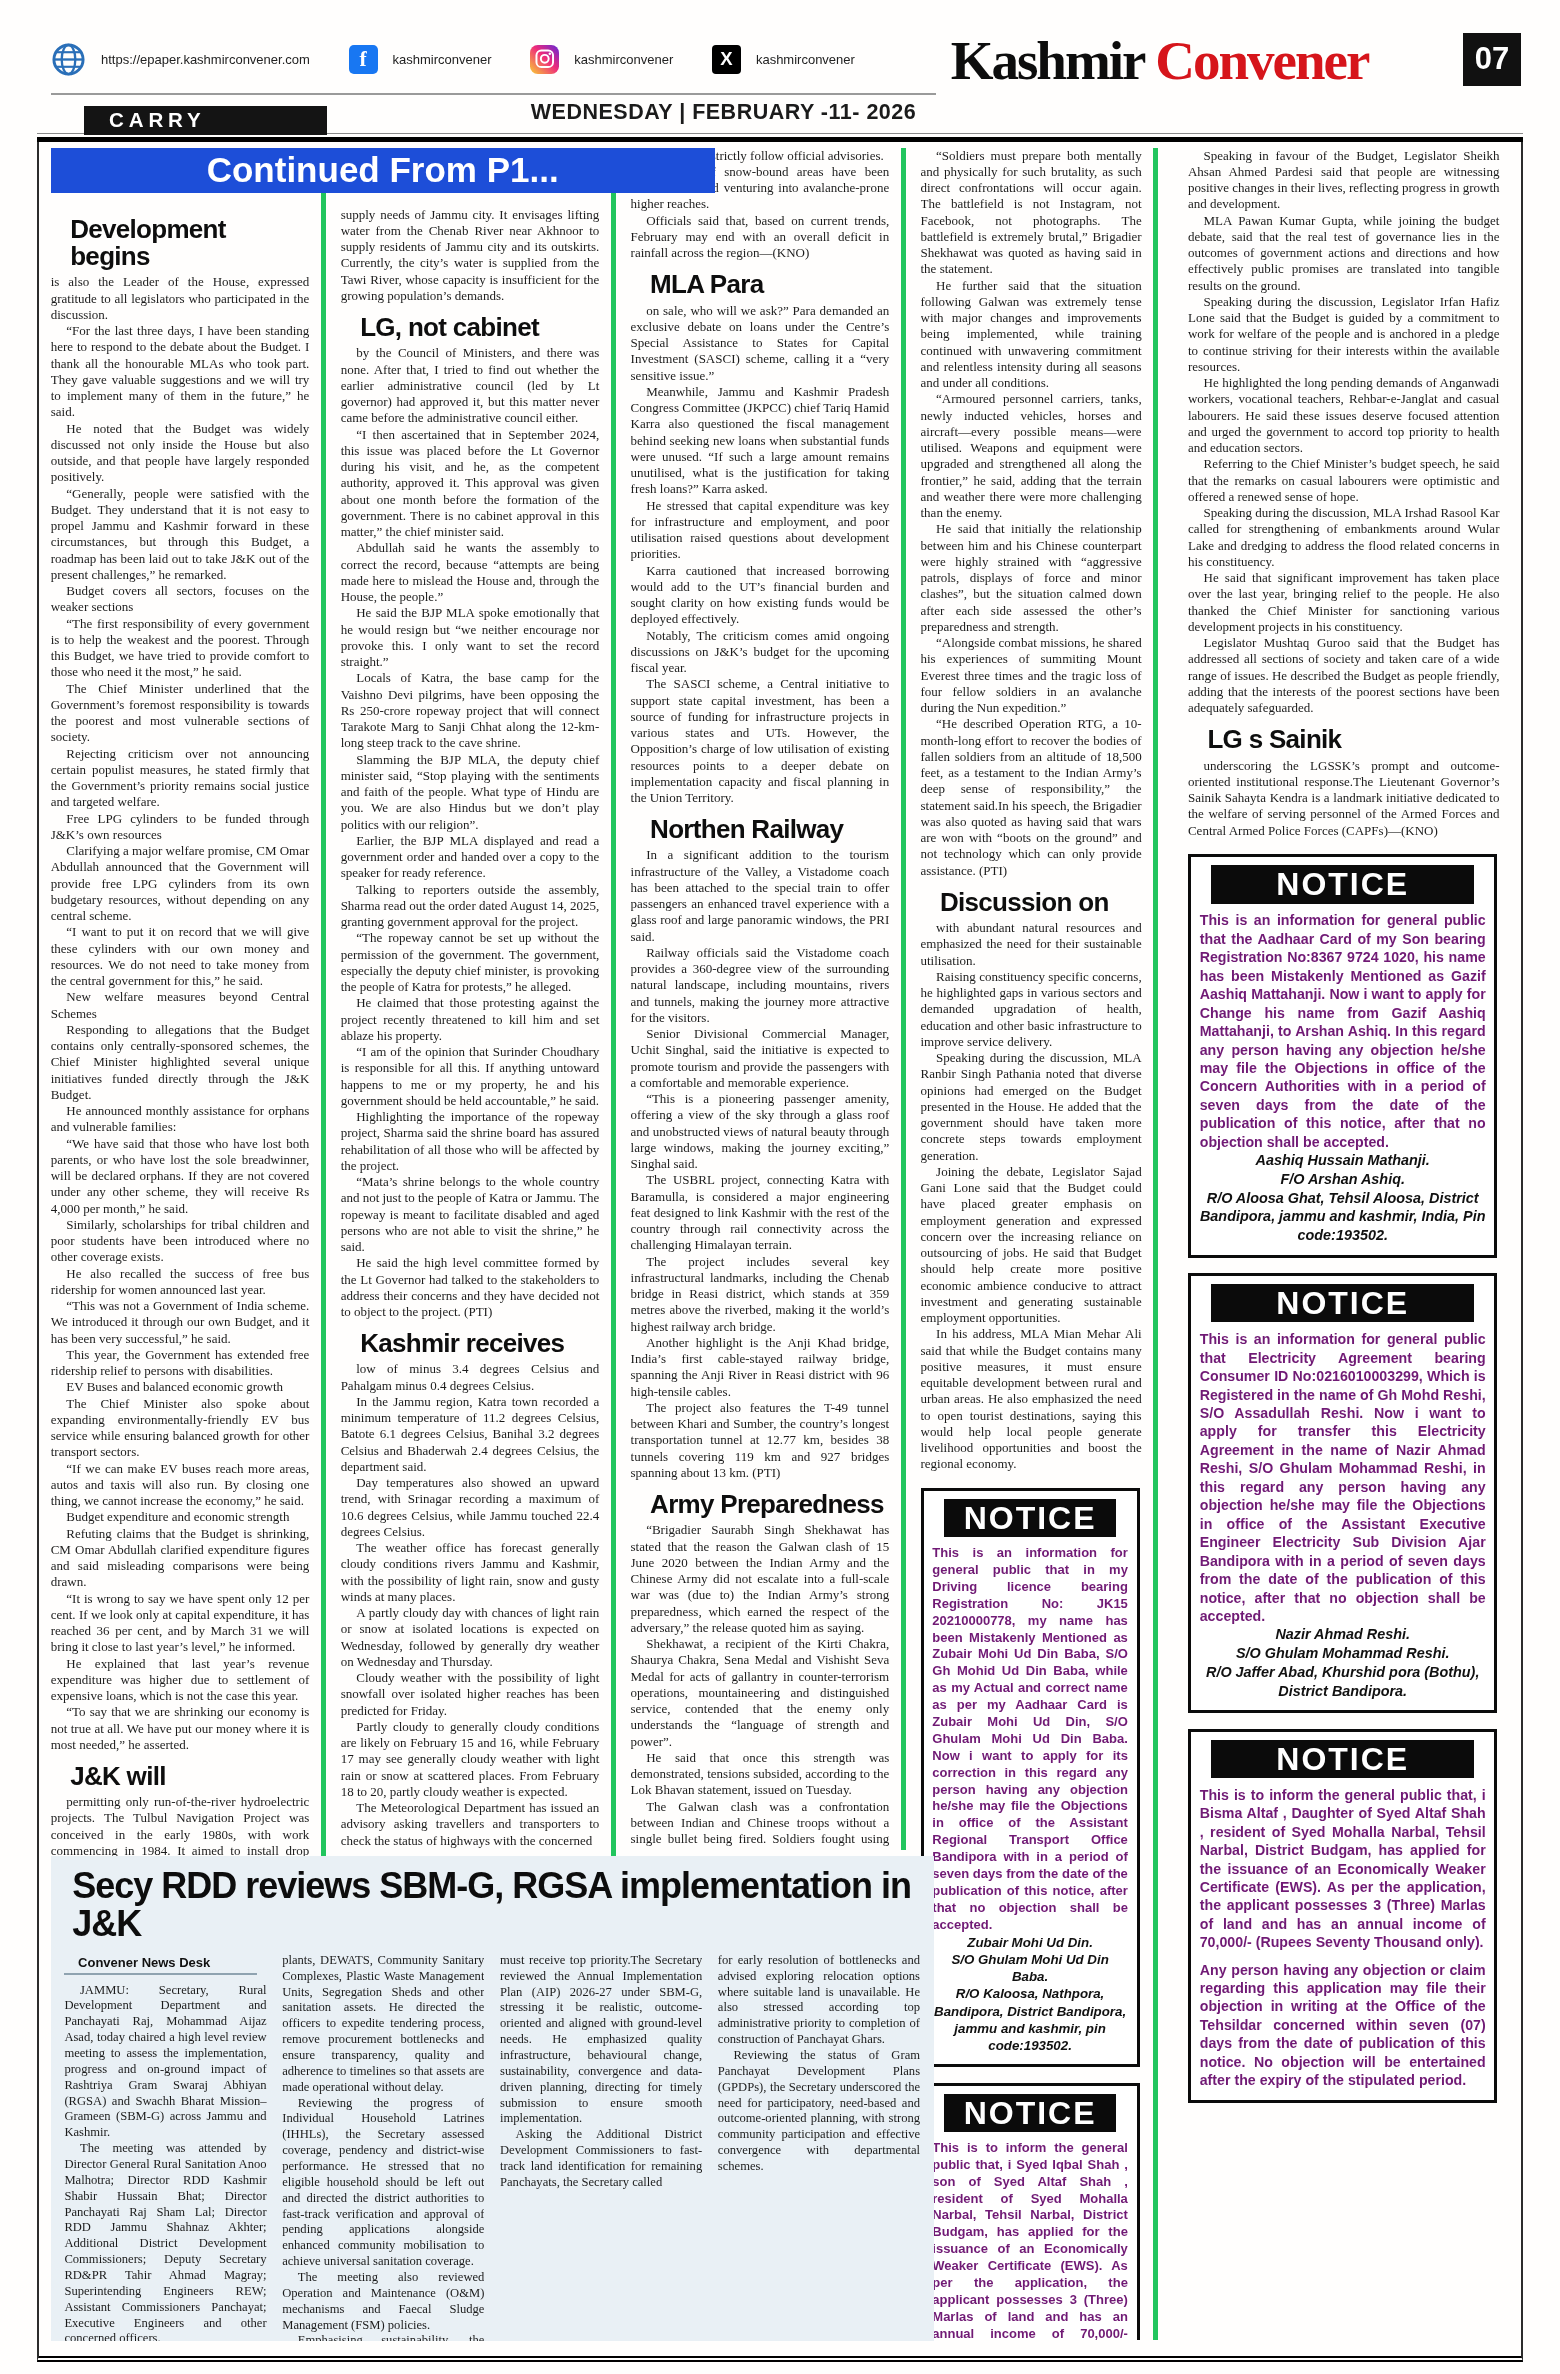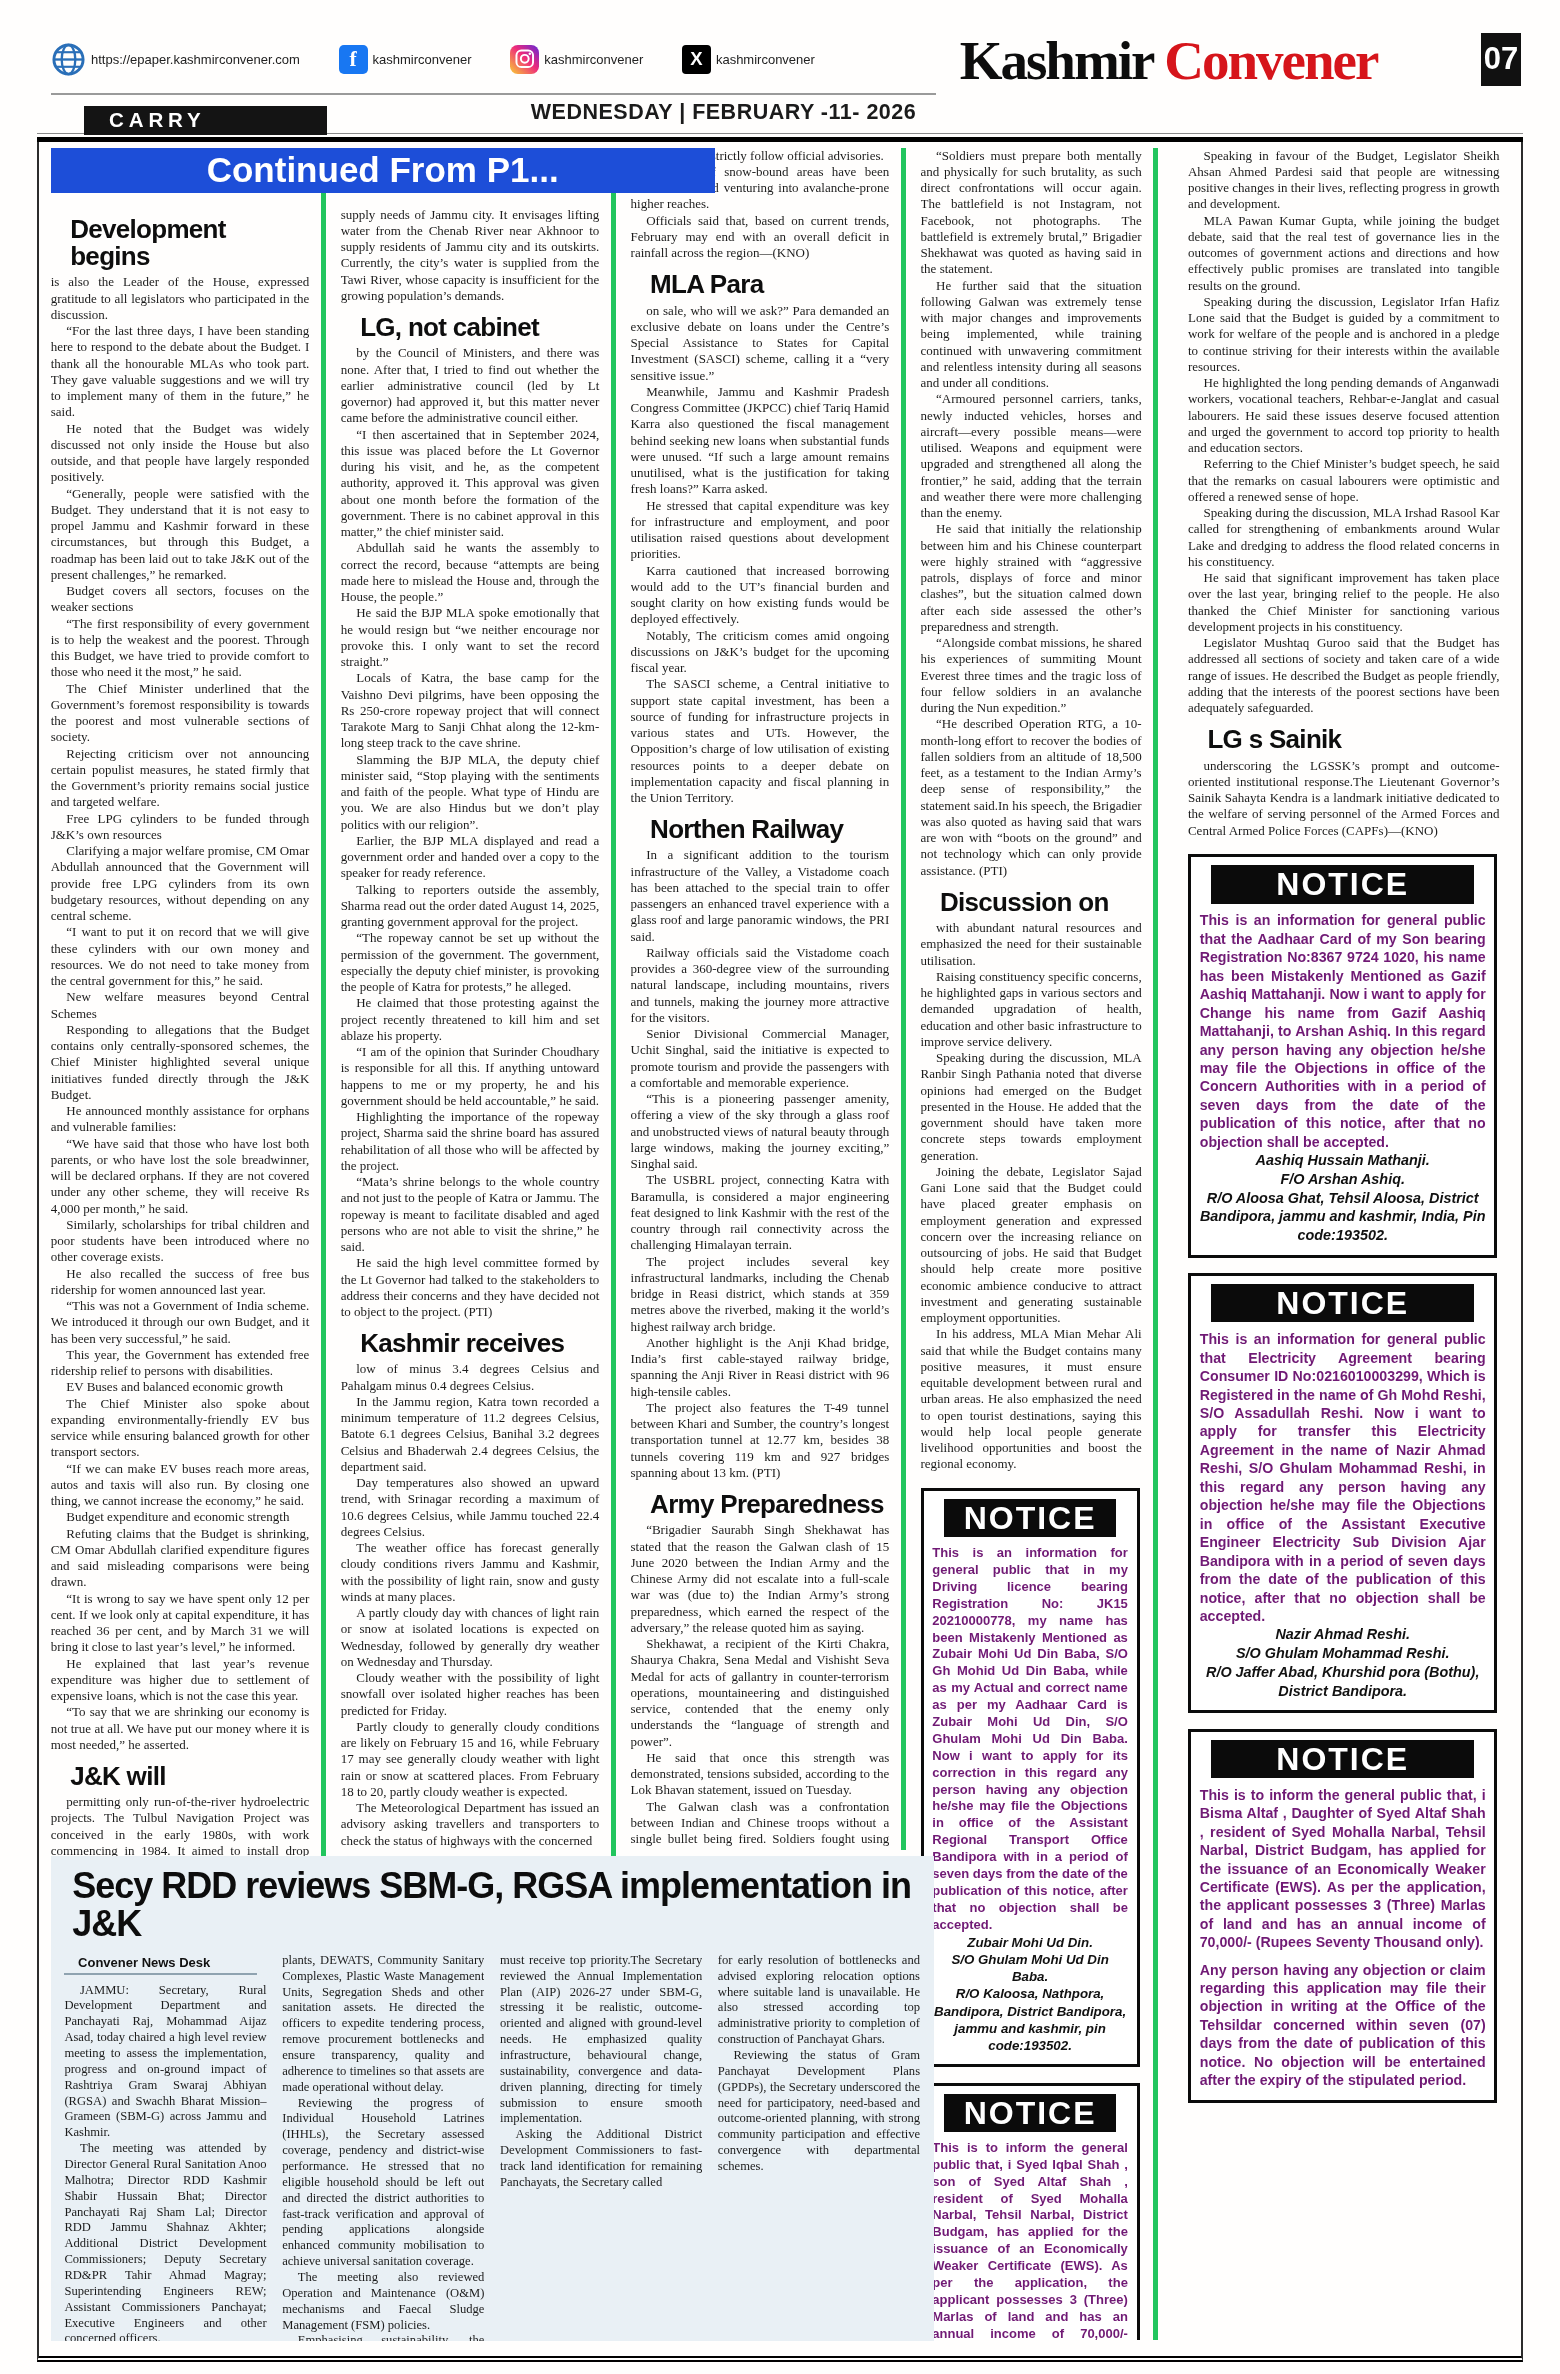--- a/index.html
+++ b/index.html
@@ -1,33 +1,33 @@
 <!DOCTYPE html>
 <html><head>
 <meta charset="utf-8">
 <style>
   html,body{margin:0;padding:0;background:#e8e8e8;}
   .page{position:relative;width:1560px;height:2375px;margin:0 auto;background:#fffefd;
         font-family:"Liberation Serif",serif;color:#1b1b1b;overflow:hidden;}
   
   .mast-row{display:flex;align-items:center;padding:29px 39px 3.9px 51px;height:60px;}
   .contact-icons{display:flex;align-items:center;gap:13.7px;width:883px;flex:0 0 auto;}
-  .ci-group{display:flex;align-items:center;gap:5px;margin-right:25px;}
+  .ci-group{display:flex;align-items:center;gap:15px;margin-right:25px;}
   .ci-label{font-family:"Liberation Sans",sans-serif;font-size:13px;color:#222;}
   .globe{width:35px;height:35px;}
   .sq{width:29px;height:29px;border-radius:5.9px;display:flex;align-items:center;justify-content:center;
       color:#fff;font-family:"Liberation Serif",serif;font-weight:700;font-size:21.5px;}
   .fb{background:#1877f2;border-radius:4.9px;}
   .ig{background:linear-gradient(45deg,#f9ce34 0%,#ee2a7b 55%,#6228d7 100%);border-radius:7.8px;}
   .xx{background:#000;border-radius:3.9px;font-family:"Liberation Sans",sans-serif;font-size:18.5px;font-weight:700;}
   .masthead{flex:1;text-align:center;font-family:"Liberation Serif",serif;font-weight:700;
             font-size:55px;letter-spacing:-2px;line-height:1;padding-top:3.9px;}
   .mh-black{color:#0d0d0d;}
   .mh-red{color:#d6151b;}
-  .pageno{flex:0 0 auto;width:40px;height:53px;background:#111;color:#fff;display:flex;align-items:center;
+  .pageno{flex:0 0 auto;width:58px;height:53px;background:#111;color:#fff;display:flex;align-items:center;
           justify-content:center;font-family:"Liberation Sans",sans-serif;font-weight:800;font-size:31px;margin-left:78px;}
   .icons-rule{margin:0 624px 0 51px;border-top:2px solid #9a9a9a;}
   .date-row{position:relative;height:33px;margin:2.9px 39px 0 51px;}
   .kicker{position:absolute;left:33px;top:8px;width:218px;height:29px;background:#141414;color:#fff;
           font-family:"Liberation Sans",sans-serif;font-weight:700;font-size:20.5px;letter-spacing:4.9px;
           display:flex;align-items:center;padding-left:25px;}
   .dateline{position:absolute;left:380px;width:585px;text-align:center;top:2px;
             font-family:"Liberation Sans",sans-serif;font-weight:800;font-size:21.5px;letter-spacing:0.5px;}
   .thick-rule{margin:2px 37px 0 37px;border-top:1px solid #8a8a8a;border-bottom:5.9px solid #000;height:2.9px;}
   

